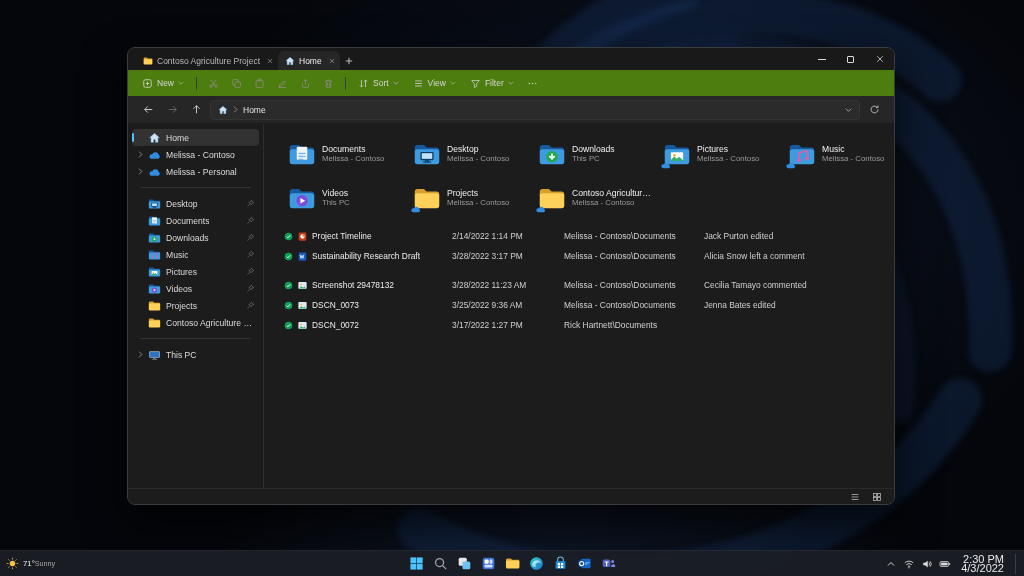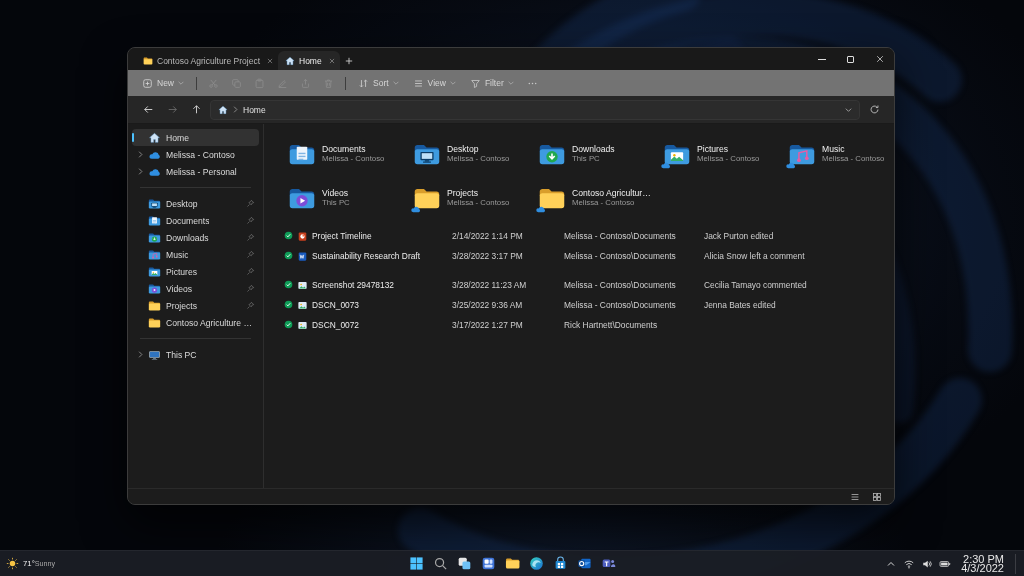--- a/index.html
+++ b/index.html
@@ -21,21 +21,21 @@
   .tab-close{margin-left:3px;opacity:.75;display:flex}
   .tab-close svg{width:6px;height:6px}
   .newtab{width:18px;height:19px;display:flex;align-items:center;justify-content:center}
   .newtab svg{width:8px;height:8px}
   .win-controls{position:absolute;right:0;top:0;height:22px;display:flex}
   .win-btn{width:29px;height:100%;display:flex;align-items:center;justify-content:center}
   .minline{width:8px;height:1px;background:#ddd}
   .maxsq{width:7px;height:7px;border:1px solid #ddd;border-radius:1px}
   .win-btn svg{width:8px;height:8px}
   
-  .commandbar{height:26px;background:#737373;display:flex;align-items:center;gap:2px;padding:0 8px;flex:none}
+  .commandbar{height:26px;background:#4d7c0f;display:flex;align-items:center;gap:2px;padding:0 8px;flex:none}
   .cmd-btn{display:flex;align-items:center;gap:4px;padding:3px 6px;border-radius:4px;font-size:8.5px;color:#d6d6d6}
   .cmd-ic{display:flex;align-items:center;justify-content:center;padding:3px 5px;border-radius:4px;color:#8f8f8f}
   .cmd-ic svg,.cmd-btn .tbic svg{width:11px;height:11px;display:block}
   .cmd-btn .chev svg{width:6px;height:4px}
   .cmd-sep{width:1px;height:13px;background:#3d3d3d;margin:0 4px}
   
   .navbar{height:28px;background:#262626;border-bottom:1px solid #1a1a1a;display:flex;align-items:center;
     gap:4px;padding:0 10px;flex:none}
   .nav-btn{width:20px;height:20px;display:flex;align-items:center;justify-content:center;color:#dcdcdc;border-radius:4px}
   .nav-btn svg{width:11px;height:11px}
@@ -78,21 +78,21 @@
   .badge-cloud{position:absolute;left:-3px;bottom:-2px;display:flex}
   .badge-cloud svg{width:11px;height:8px}
   .tile-tx{display:flex;flex-direction:column;line-height:10px;min-width:0}
   .tile-name{font-size:8.6px;color:#f0f0f0;white-space:nowrap;overflow:hidden;text-overflow:ellipsis}
   .tile-sub{font-size:7.8px;color:#9a9a9a;white-space:nowrap;overflow:hidden;text-overflow:ellipsis}
   .sec{margin-top:9px}
   .frows{margin:4px 0 0 2px}
   .frow{display:grid;grid-template-columns:168px 112px 140px 1fr;align-items:center;height:20px;
     font-size:8.4px;color:#cfcfcf;border-radius:4px;padding:0 4px}
   .cell{white-space:nowrap;overflow:hidden;text-overflow:ellipsis}
-  .cell.name{display:flex;gap:4px;color:#ececec}
+  .cell.name{display:flex;align-items:center;gap:4px;color:#ececec}
   .ic.st svg{width:9px;height:9px;display:block}
   .ic.st.cl svg{width:12px;height:9px}
   .ic.fi svg{width:11px;height:11px;display:block}
   .rname{overflow:hidden;text-overflow:ellipsis}
   .statusbar{height:16px;flex:none;background:#1c1c1c;border-top:1px solid #2a2a2a;
     display:flex;align-items:center;justify-content:flex-end;gap:4px;padding:0 8px}
   .view-btn{display:flex;padding:1px 4px;border-radius:3px;color:#bdbdbd}
   .view-btn svg{width:10px;height:10px}
   
   .taskbar{position:absolute;left:0;right:0;bottom:0;height:26px;background:rgba(26,29,36,.96);

